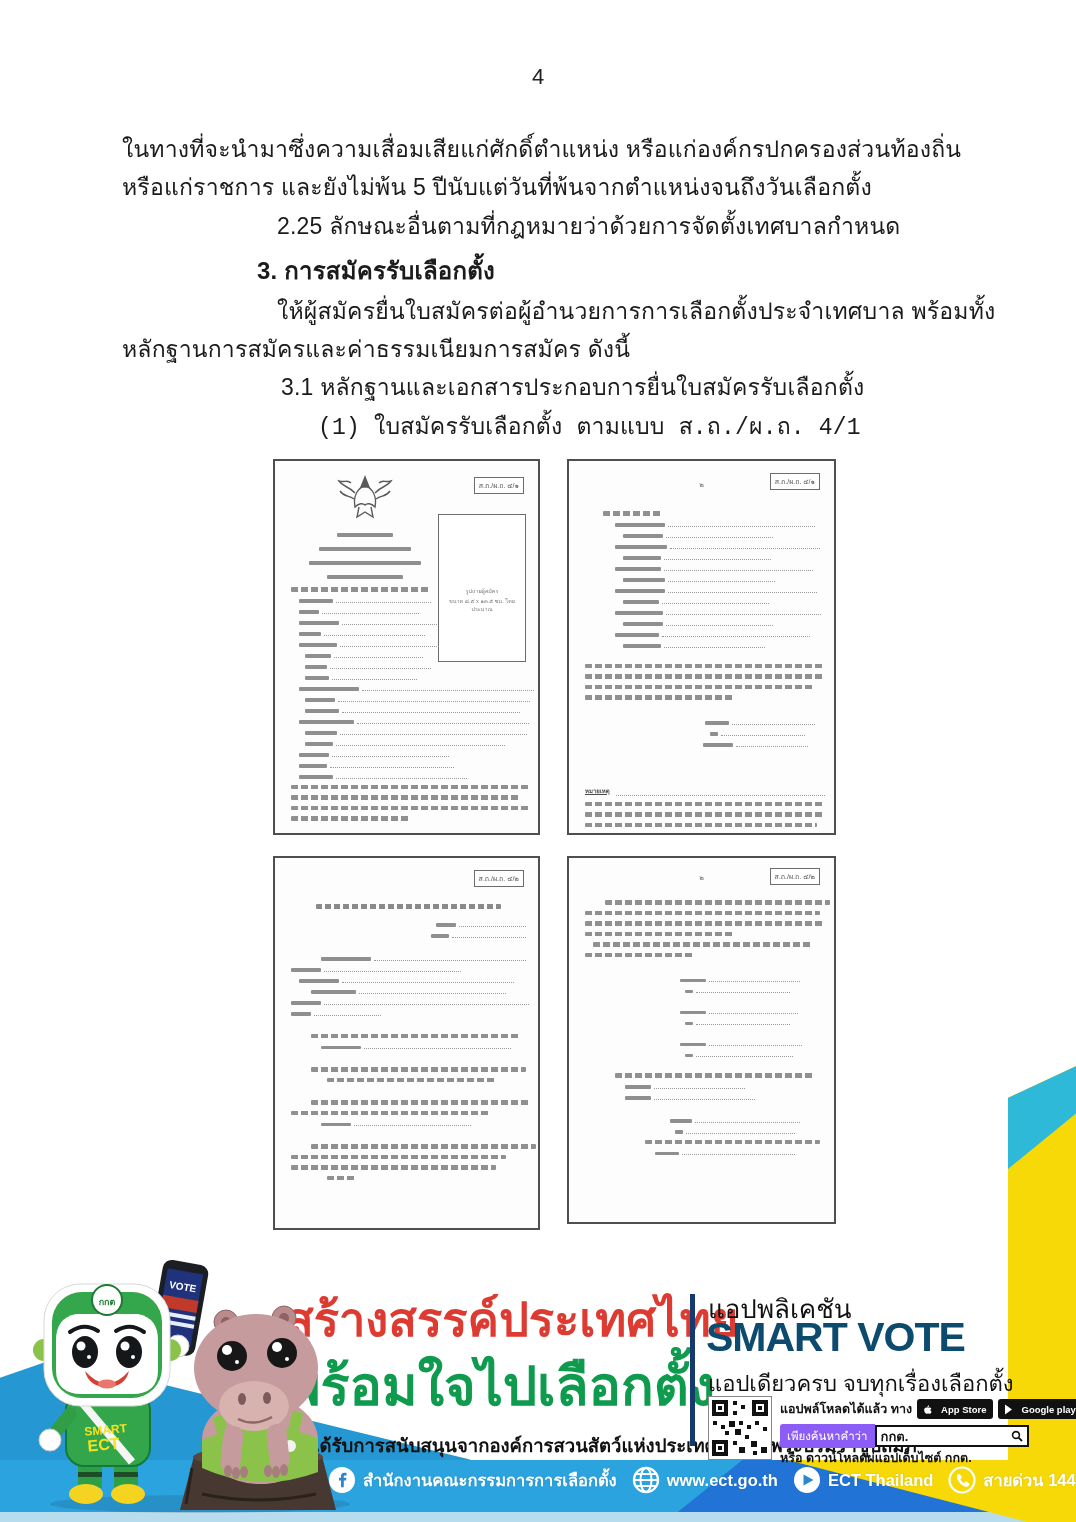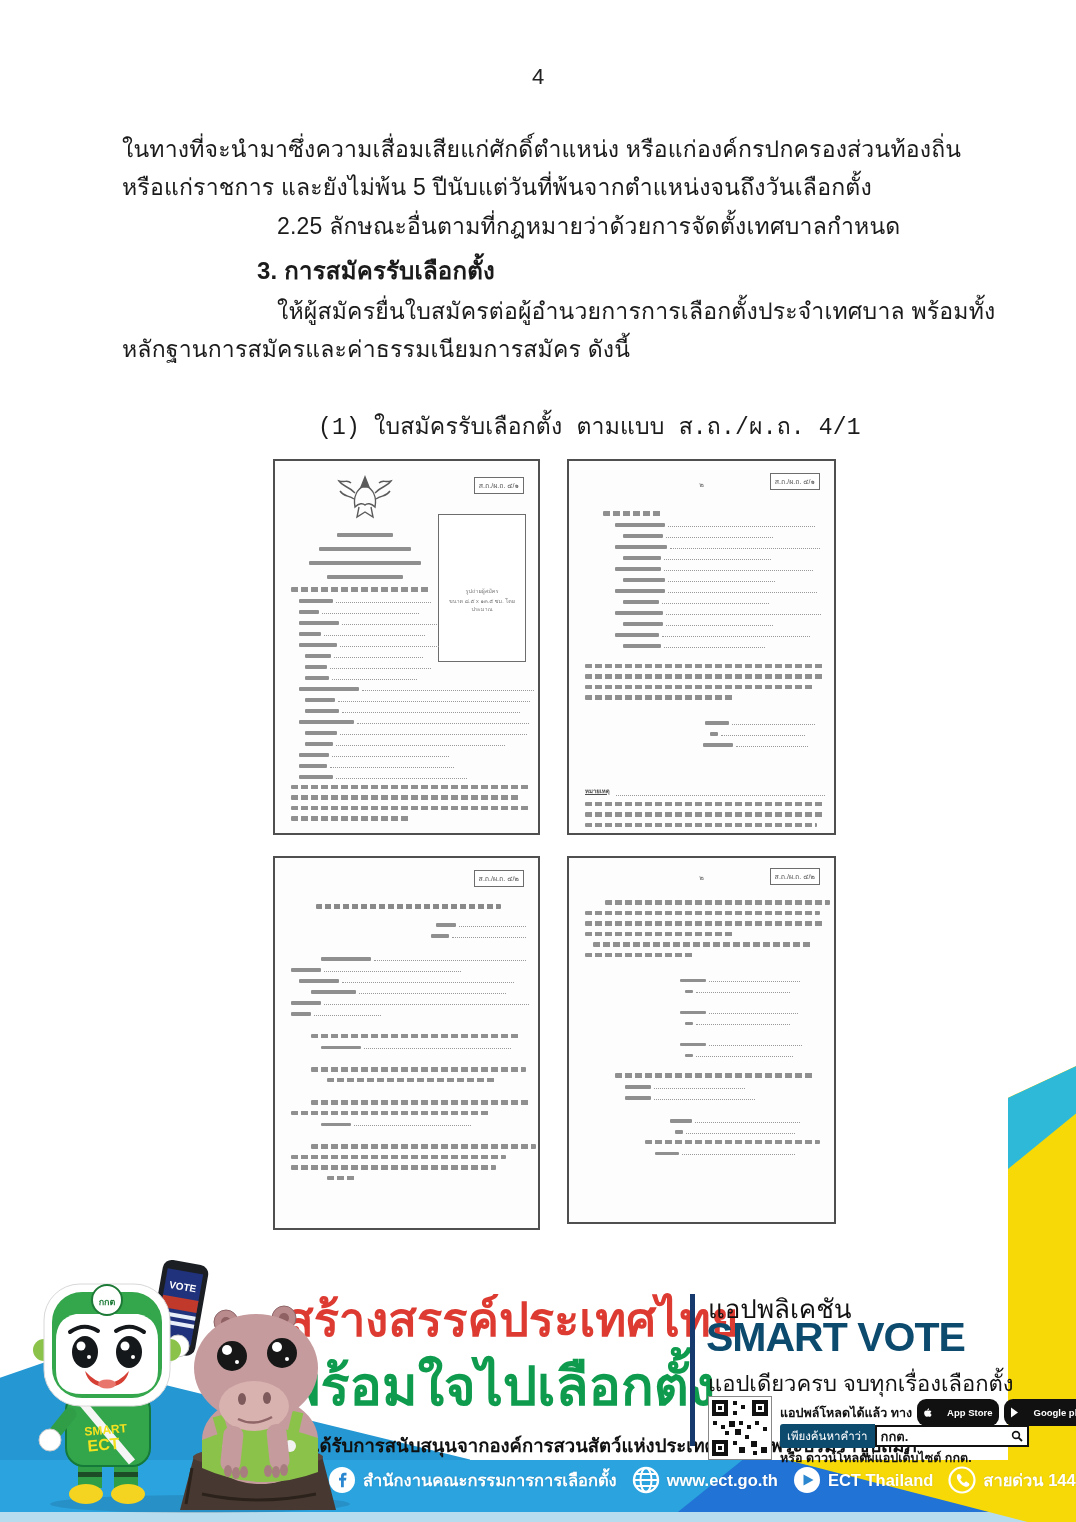--- a/index.html
+++ b/index.html
@@ -40,23 +40,23 @@
   .slogan1{position:absolute;left:285px;top:1282px;font-size:47px;font-weight:bold;color:#dd3a31;white-space:nowrap;}
   .slogan2{position:absolute;left:285px;top:1343px;font-size:54px;font-weight:bold;color:#0e9b4e;white-space:nowrap;}
   .sponsor{position:absolute;left:303px;top:1431px;font-size:18.5px;font-weight:bold;color:#101010;white-space:nowrap;}
   .divider{position:absolute;left:690px;top:1294px;width:5px;height:152px;background:#173a6e;}
   .app-label{position:absolute;left:708px;top:1288px;font-size:26px;color:#111;}
   .app-name{position:absolute;left:706px;top:1314px;font-size:41px;font-weight:800;color:#0c4a6e;letter-spacing:-1px;white-space:nowrap;}
   .app-tagline{position:absolute;left:708px;top:1366px;font-size:22px;color:#111;white-space:nowrap;}
   .qr{position:absolute;left:708px;top:1396px;width:62px;height:62px;background:#fff;border:1px solid #888;}
   .dl-row{position:absolute;left:780px;top:1399px;display:flex;align-items:center;gap:5px;}
   .dl-text{font-size:12.5px;font-weight:bold;color:#111;white-space:nowrap;}
-  .store-badge{background:#111;color:#fff;border-radius:9px;height:27px;display:flex;align-items:center;gap:15px;padding:0 6px;font-size:9.5px;font-weight:bold;white-space:nowrap;}
+  .store-badge{background:#111;color:#fff;border-radius:3px;height:20px;display:flex;align-items:center;gap:9px;padding:0 6px;font-size:9.5px;font-weight:bold;white-space:nowrap;}
   .search-row{position:absolute;left:780px;top:1424px;display:flex;align-items:center;gap:0;}
-  .search-pill{background:#0c4a6e;color:#fff;font-size:11.5px;padding:3px 7px;border-radius:3px 0 0 3px;white-space:nowrap;}
+  .search-pill{background:#8b5cf6;color:#fff;font-size:11.5px;padding:3px 7px;border-radius:3px 0 0 3px;white-space:nowrap;}
   .search-box{background:#fff;border:2px solid #111;height:16px;width:142px;display:flex;align-items:center;justify-content:space-between;padding:1px 4px;}
   .search-box .q{font-size:13px;font-weight:bold;color:#111;}
   .or-row{position:absolute;left:780px;top:1448px;font-size:12.5px;font-weight:bold;color:#111;white-space:nowrap;}
   .social-row{position:absolute;left:328px;top:1466px;display:flex;align-items:center;gap:15px;z-index:6;}
   .social-item{display:flex;align-items:center;gap:7px;}
   .social-item .txt{color:#fff;font-size:16.5px;font-weight:bold;white-space:nowrap;text-shadow:0 0 2px rgba(0,0,0,.15);}
   .mascots{position:absolute;left:32px;top:1258px;z-index:5;}
 </style>
 </head>
 <body>
@@ -64,20 +64,21 @@
 <div class="page">
 
   <div class="pagenum">4</div>
 
   <div class="bodyline" style="left:122px;top:131px;">ในทางที่จะนำมาซึ่งความเสื่อมเสียแก่ศักดิ์ตำแหน่ง หรือแก่องค์กรปกครองส่วนท้องถิ่น</div>
   <div class="bodyline" style="left:122px;top:169px;">หรือแก่ราชการ และยังไม่พ้น 5 ปีนับแต่วันที่พ้นจากตำแหน่งจนถึงวันเลือกตั้ง</div>
   <div class="bodyline" style="left:277px;top:208px;">2.25 ลักษณะอื่นตามที่กฎหมายว่าด้วยการจัดตั้งเทศบาลกำหนด</div>
   <div class="bodyline bold" style="left:257px;top:251px;font-size:24px;">3. การสมัครรับเลือกตั้ง</div>
   <div class="bodyline" style="left:122px;top:331px;">หลักฐานการสมัครและค่าธรรมเนียมการสมัคร ดังนี้</div>
   <div class="bodyline" style="left:277px;top:293px;">ให้ผู้สมัครยื่นใบสมัครต่อผู้อำนวยการการเลือกตั้งประจำเทศบาล พร้อมทั้ง</div>
+  <div class="bodyline" style="left:281px;top:369px;">3.1 หลักฐานและเอกสารประกอบการยื่นใบสมัครรับเลือกตั้ง</div>
   <div class="bodyline" style="left:318px;top:408px;font-family:Liberation Mono, monospace;">(1) ใบสมัครรับเลือกตั้ง ตามแบบ ส.ถ./ผ.ถ. 4/1</div>
 
   <div class="mini" id="mini1" style="left:273px;top:459px;width:267px;height:376px;">
     <svg class="abs" style="left:62px;top:10px;" width="56" height="52" viewBox="0 0 56 52">
       <g fill="none" stroke="#5a5a5a" stroke-width="1.4">
         <path d="M28 6 L24 16 L32 16 Z" fill="#5a5a5a"></path>
         <path d="M28 14 C20 18 16 26 18 36 C22 32 26 32 28 34 C30 32 34 32 38 36 C40 26 36 18 28 14 Z"></path>
         <path d="M18 22 C10 14 6 16 2 10 C8 12 10 8 14 12"></path>
         <path d="M38 22 C46 14 50 16 54 10 C48 12 46 8 42 12"></path>
         <path d="M17 28 C11 24 7 26 3 20"></path>

